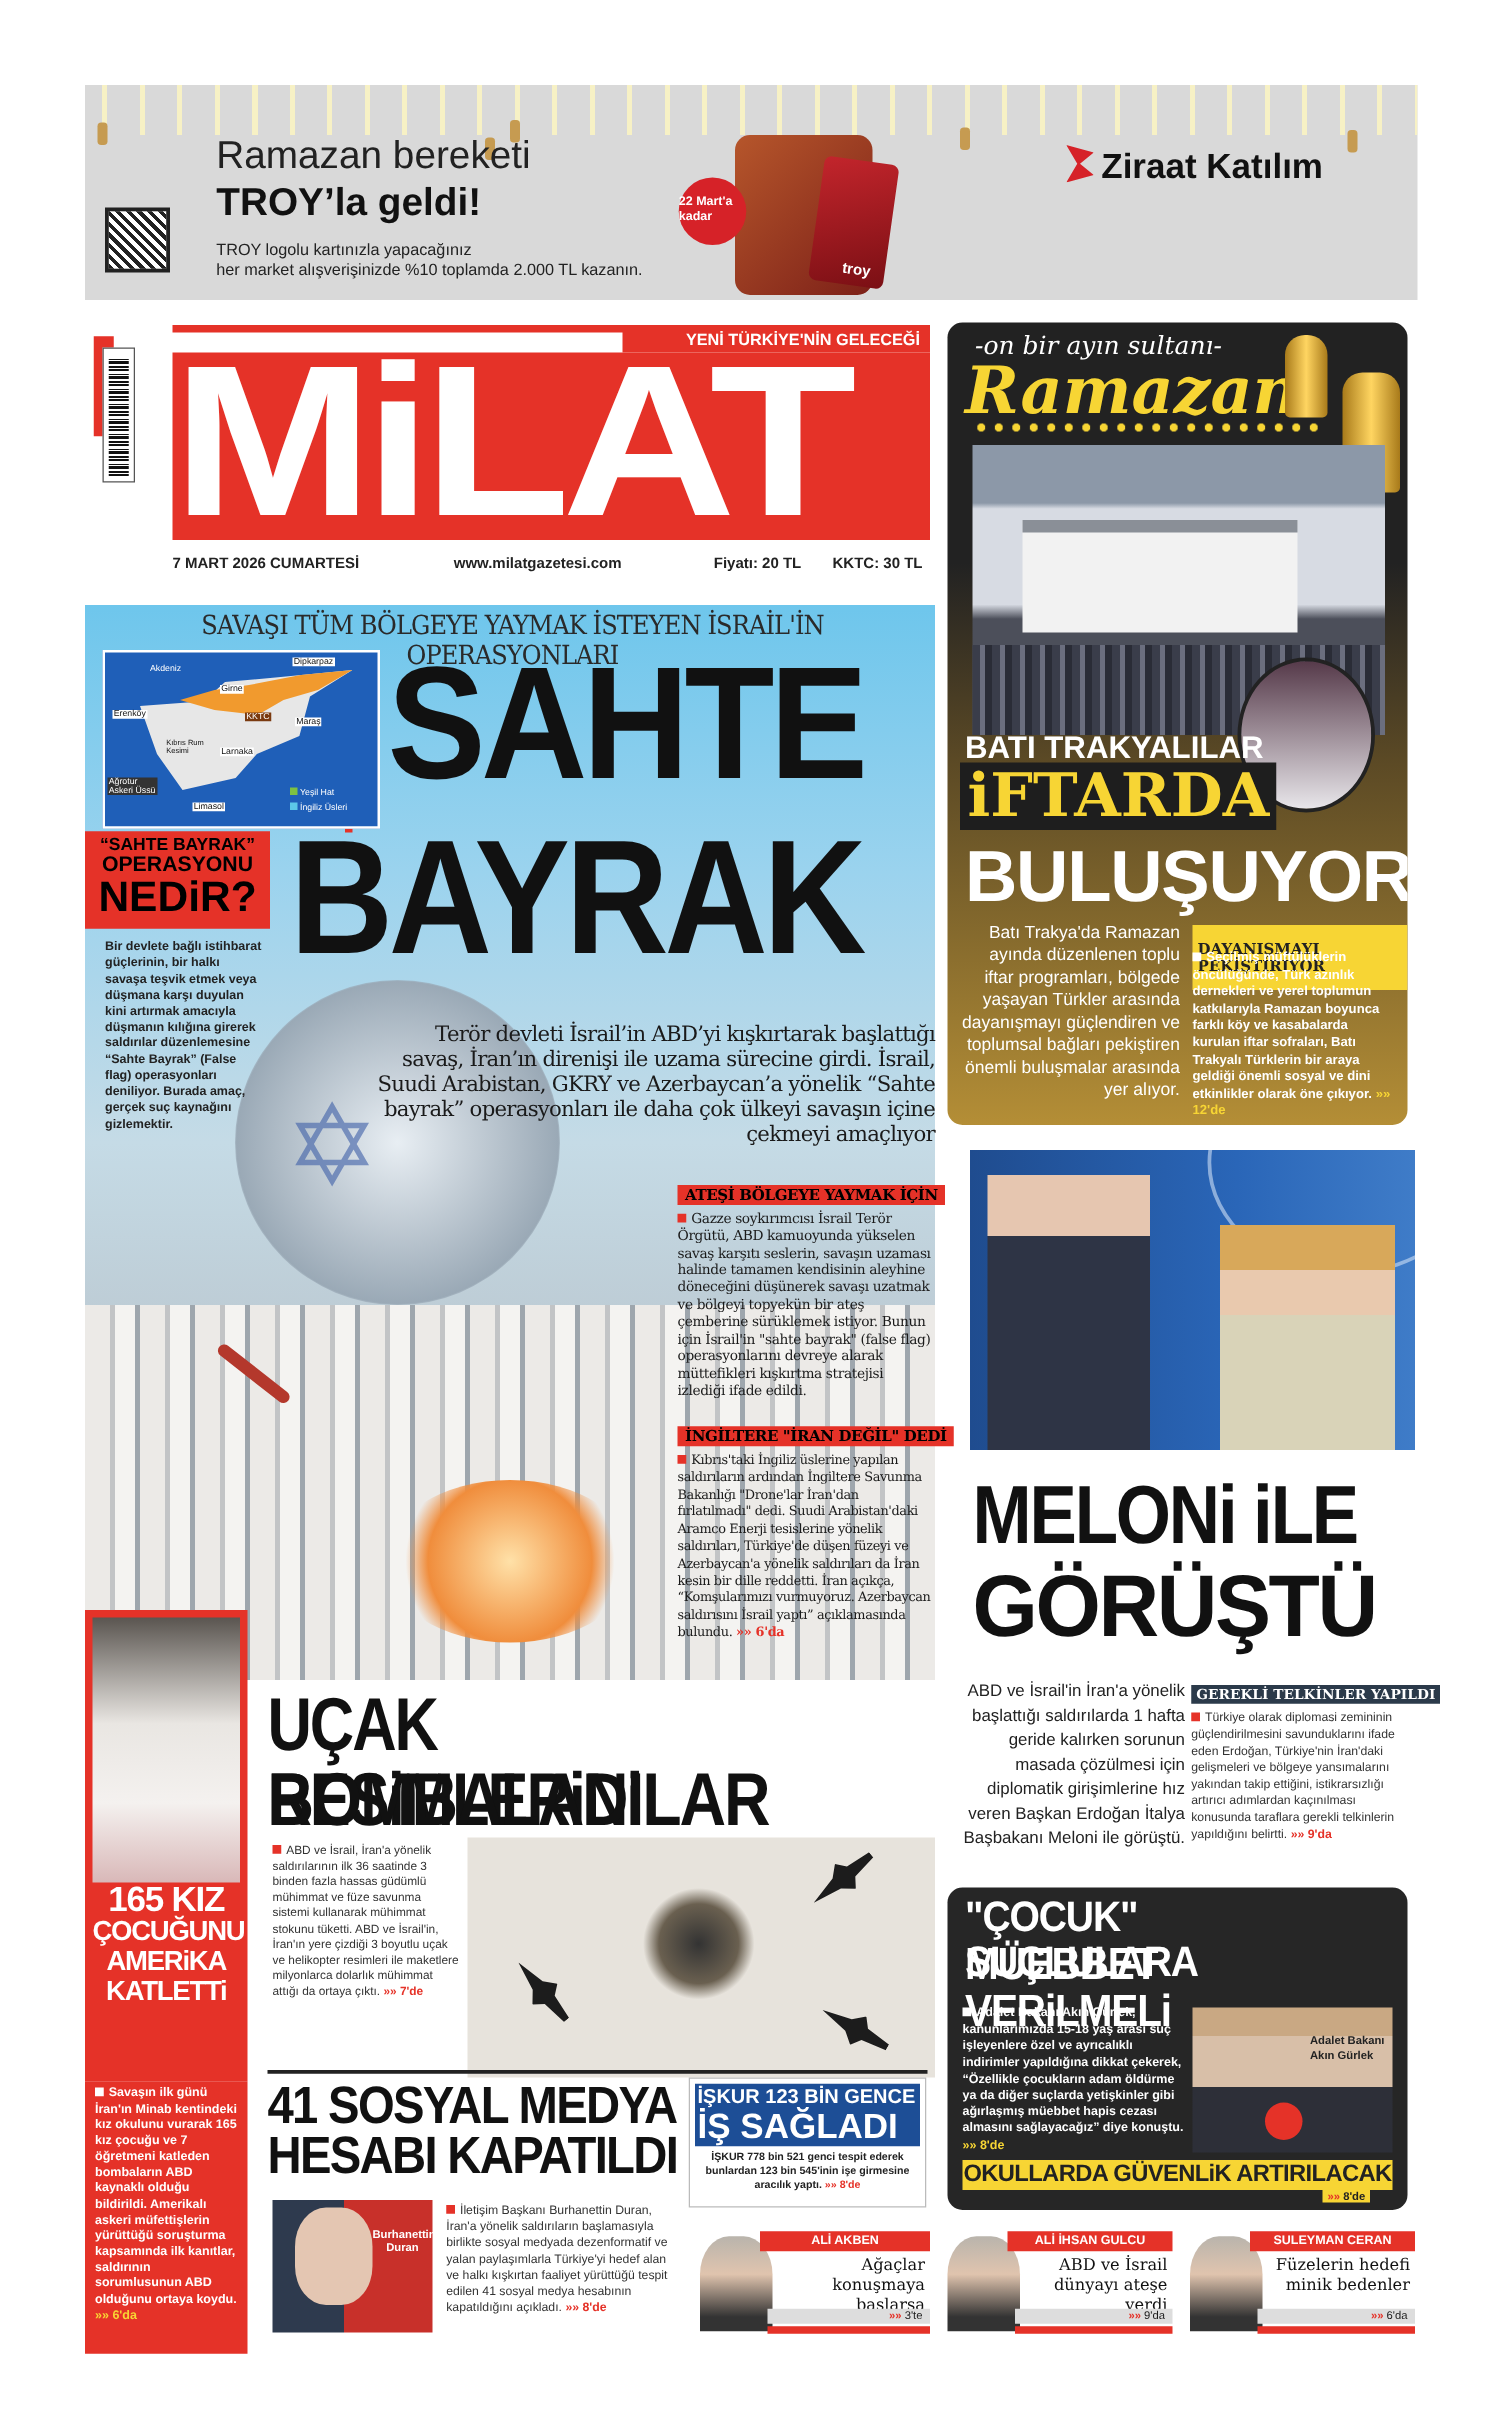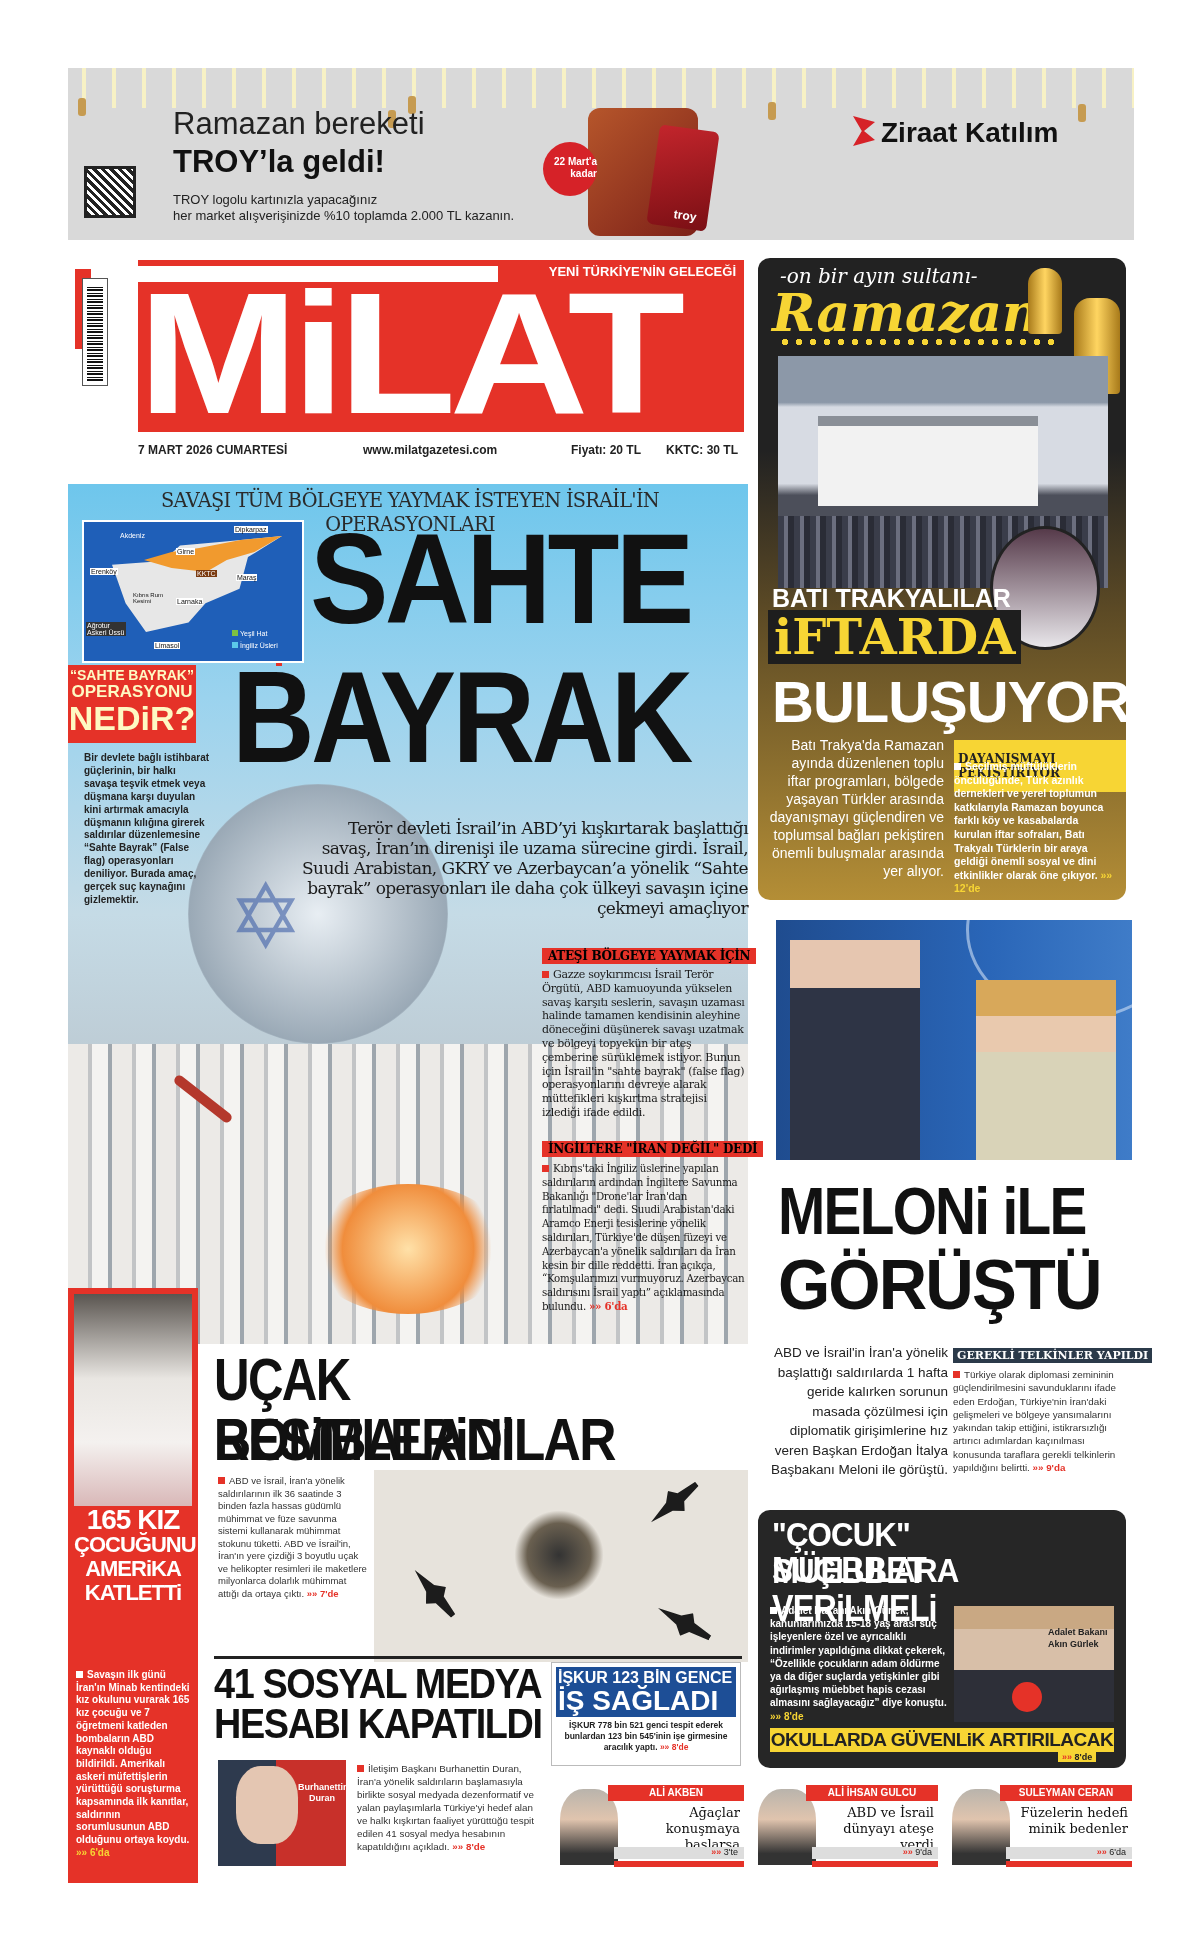--- a/index.html
+++ b/index.html
@@ -5,21 +5,21 @@
 *{box-sizing:border-box;margin:0;padding:0}
 body{width:1200px;height:1937px;background:#fff;font-family:"Liberation Sans",sans-serif;position:relative;overflow:hidden;color:#1a1a1a}
 .abs{position:absolute}
 
 #ad{left:68px;top:68px;width:1066px;height:172px;background:#d9d9d9;overflow:hidden}
 #ad .lights{left:0;top:0;width:100%;height:40px;background:repeating-linear-gradient(90deg,transparent 0 14px,#fff7c0 14px 18px,transparent 18px 30px);opacity:.8}
 #ad .t1{left:105px;top:38px;font-size:31px;color:#222}
 #ad .t2{left:105px;top:76px;font-size:31px;font-weight:bold;color:#111}
 #ad .t3{left:105px;top:124px;font-size:13px;line-height:16px;color:#222}
 #ad .qr{left:16px;top:98px;width:52px;height:52px;background:repeating-linear-gradient(45deg,#222 0 3px,#fff 3px 6px);border:3px solid #222}
-#ad .badge{left:475px;top:74px;width:54px;height:54px;border-radius:50%;background:#d62228;color:#fff;font-size:10px;font-weight:bold;text-align:right;padding-top:14px;line-height:12px}
+#ad .badge{left:475px;top:74px;width:54px;height:54px;border-radius:50%;background:#d62228;color:#fff;font-size:10px;font-weight:bold;text-align:left;padding-top:14px;line-height:12px}
 #ad .basket{left:520px;top:40px;width:110px;height:128px;background:linear-gradient(135deg,#b6562b,#7c2018);border-radius:12px}
 #ad .card{left:585px;top:60px;width:60px;height:100px;background:linear-gradient(160deg,#c3252c,#7a0f14);border-radius:6px;transform:rotate(8deg);color:#fff;font-size:12px;font-weight:bold;padding:80px 0 0 26px}
 #ad .lantern{width:8px;height:18px;background:#c69b51;border-radius:3px}
 #ad .bank{left:785px;top:48px;font-size:28px;font-weight:bold;color:#111}
 #ad .bank .logo{display:inline-block;width:22px;height:30px;background:#d62228;margin-right:6px;vertical-align:-4px;clip-path:polygon(0 0,100% 20%,50% 50%,100% 80%,0 100%,40% 50%)}
 
 #mast{left:138px;top:260px;width:606px;height:180px}
 #mast .bar{left:0;top:0;width:606px;height:6px;background:#e53228}
 #mast .slogan{left:360px;top:0;width:246px;height:22px;background:#e53228;color:#fff;font-size:13px;font-weight:bold;text-align:right;padding:4px 8px 0 0}
 #mast .logo-block{left:0;top:22px;width:606px;height:150px;background:#e53228}
@@ -58,21 +58,21 @@
 #lead-bg .star{left:160px;top:380px;font-size:90px;color:#3e5fa8;opacity:.6}
 #kicker{left:80px;top:488px;width:660px;font-size:21px;color:#2a2a2a;font-family:"DejaVu Serif",serif;letter-spacing:-0.8px;text-align:center;transform:scaleX(.92)}
 #map{left:82px;top:520px;width:222px;height:143px;background:#1f5fb8;border:2px solid #fff}
 #map .isl{left:28px;top:14px;width:170px;height:96px;background:#e7e7e7;clip-path:polygon(0 30%,30% 26%,40% 10%,65% 6%,100% 0,80% 22%,75% 55%,55% 70%,45% 90%,20% 100%,8% 70%)}
 #map .north{left:60px;top:14px;width:138px;height:40px;background:#f19a2e;clip-path:polygon(0 60%,20% 40%,40% 30%,70% 10%,100% 0,80% 40%,60% 60%,45% 90%,20% 80%)}
 #map .lbl{font-size:7px;color:#111;background:#fff;padding:0 1px;position:absolute}
 #map .leg{font-size:7px;color:#fff;position:absolute}
 #sahte{left:310px;top:514px;font-size:128px;line-height:130px;font-weight:bold;color:#111;letter-spacing:-4px;transform:scaleX(.92);transform-origin:left}
 #bayrak{left:232px;top:652px;font-size:130px;line-height:130px;font-weight:bold;color:#111;letter-spacing:-4px;transform:scaleX(.88);transform-origin:left}
 #redbar{left:276px;top:528px;width:6px;height:138px;background:#e53228}
-#nedir{left:68px;top:665px;width:128px;height:78px;background:#e53228;color:#fef9c3;text-align:center}
+#nedir{left:68px;top:665px;width:148px;height:78px;background:#e53228;color:#000000;text-align:center}
 #nedir .a{font-size:14px;font-weight:bold;line-height:15px;padding-top:3px}
 #nedir .b{font-size:17px;font-weight:bold;line-height:18px}
 #nedir .c{font-size:34px;font-weight:bold;line-height:34px}
 #nedir-body{left:84px;top:752px;width:126px;font-size:10px;line-height:12.9px;font-weight:bold;color:#222}
 #deck{left:300px;top:818px;width:448px;font-size:17px;line-height:20px;color:#1a1a1a;text-align:right;font-family:"DejaVu Serif",serif;letter-spacing:-0.6px}
 .redkick{background:#e53228;color:#000000;font-size:12px;font-weight:bold;padding:1px 6px;font-family:"DejaVu Serif",serif;letter-spacing:-0.3px}
 #k1{left:542px;top:948px}
 #b1{left:542px;top:968px;width:204px;font-size:11px;line-height:13.8px;font-family:"DejaVu Serif",serif;letter-spacing:-0.3px}
 #k2{left:542px;top:1141px}
 #b2{left:542px;top:1162px;width:204px;font-size:10.3px;line-height:13.8px;font-family:"DejaVu Serif",serif;letter-spacing:-0.3px}

